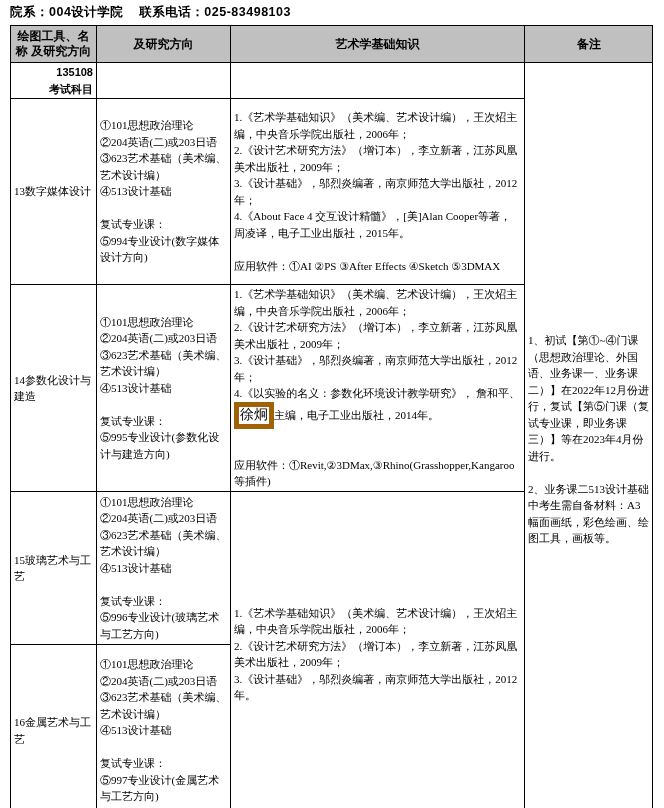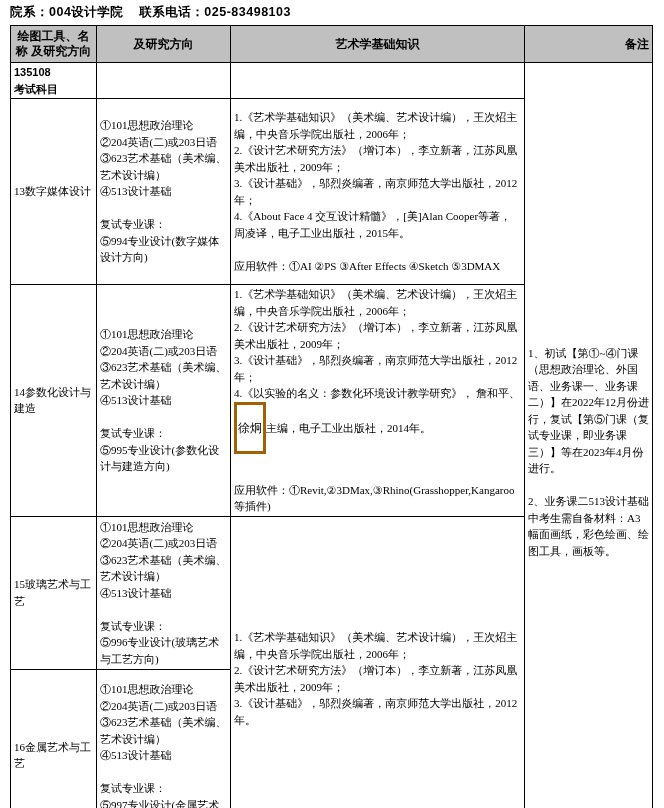--- a/index.html
+++ b/index.html
@@ -31,41 +31,41 @@
     line-height:1.5;
     word-break:break-all;
     overflow:hidden;
   }
   tr.head th{
     background:#c0c0c0;
     font-weight:bold;font-size:12px;line-height:1.25;
     text-align:center;height:34px;
     font-family:"Liberation Sans","DejaVu Sans",sans-serif;
   }
-  tr.head th.th-left{text-align:right;padding-left:4px;}
+  tr.head th.th-left{text-align:center;padding-left:4px;}
   tr.row-major{height:30px;}
   tr.row-13{height:186px;}
   tr.row-14{height:207px;}
   tr.row-15{height:153px;}
   tr.row-16{height:172px;}
   td.major-cell{
-    text-align:left;font-weight:bold;vertical-align:middle;
+    text-align:right;font-weight:bold;vertical-align:middle;
     font-size:11.5px;line-height:1.3;
     font-family:"Liberation Sans","DejaVu Sans",sans-serif;
   }
   td.dir{vertical-align:middle;text-align:left;padding-left:2px;margin-top:40px;}
   td.subj,td.mat{vertical-align:middle;}
   .pre{white-space:pre-line;}
   td.notes-cell{
     vertical-align:top;padding-top:14px;padding-left:4px;padding-right:2px;
   }
   .software{margin-top:28px;}
   .boxed{
-    display:inline-block;border:3px solid #a16207;
-    font-size:12px;line-height:1.2;padding:16px 1px;vertical-align:baseline;
+    display:inline-block;border:5px solid #a16207;
+    font-size:14px;line-height:1.2;padding:0 1px;vertical-align:baseline;
   }
 </style>
 </head>
 <body>
 
 <div class="page">
 
   <div class="doc-title">
     <span>院系：004设计学院</span>
     <span class="phone">联系电话：025-83498103</span>

